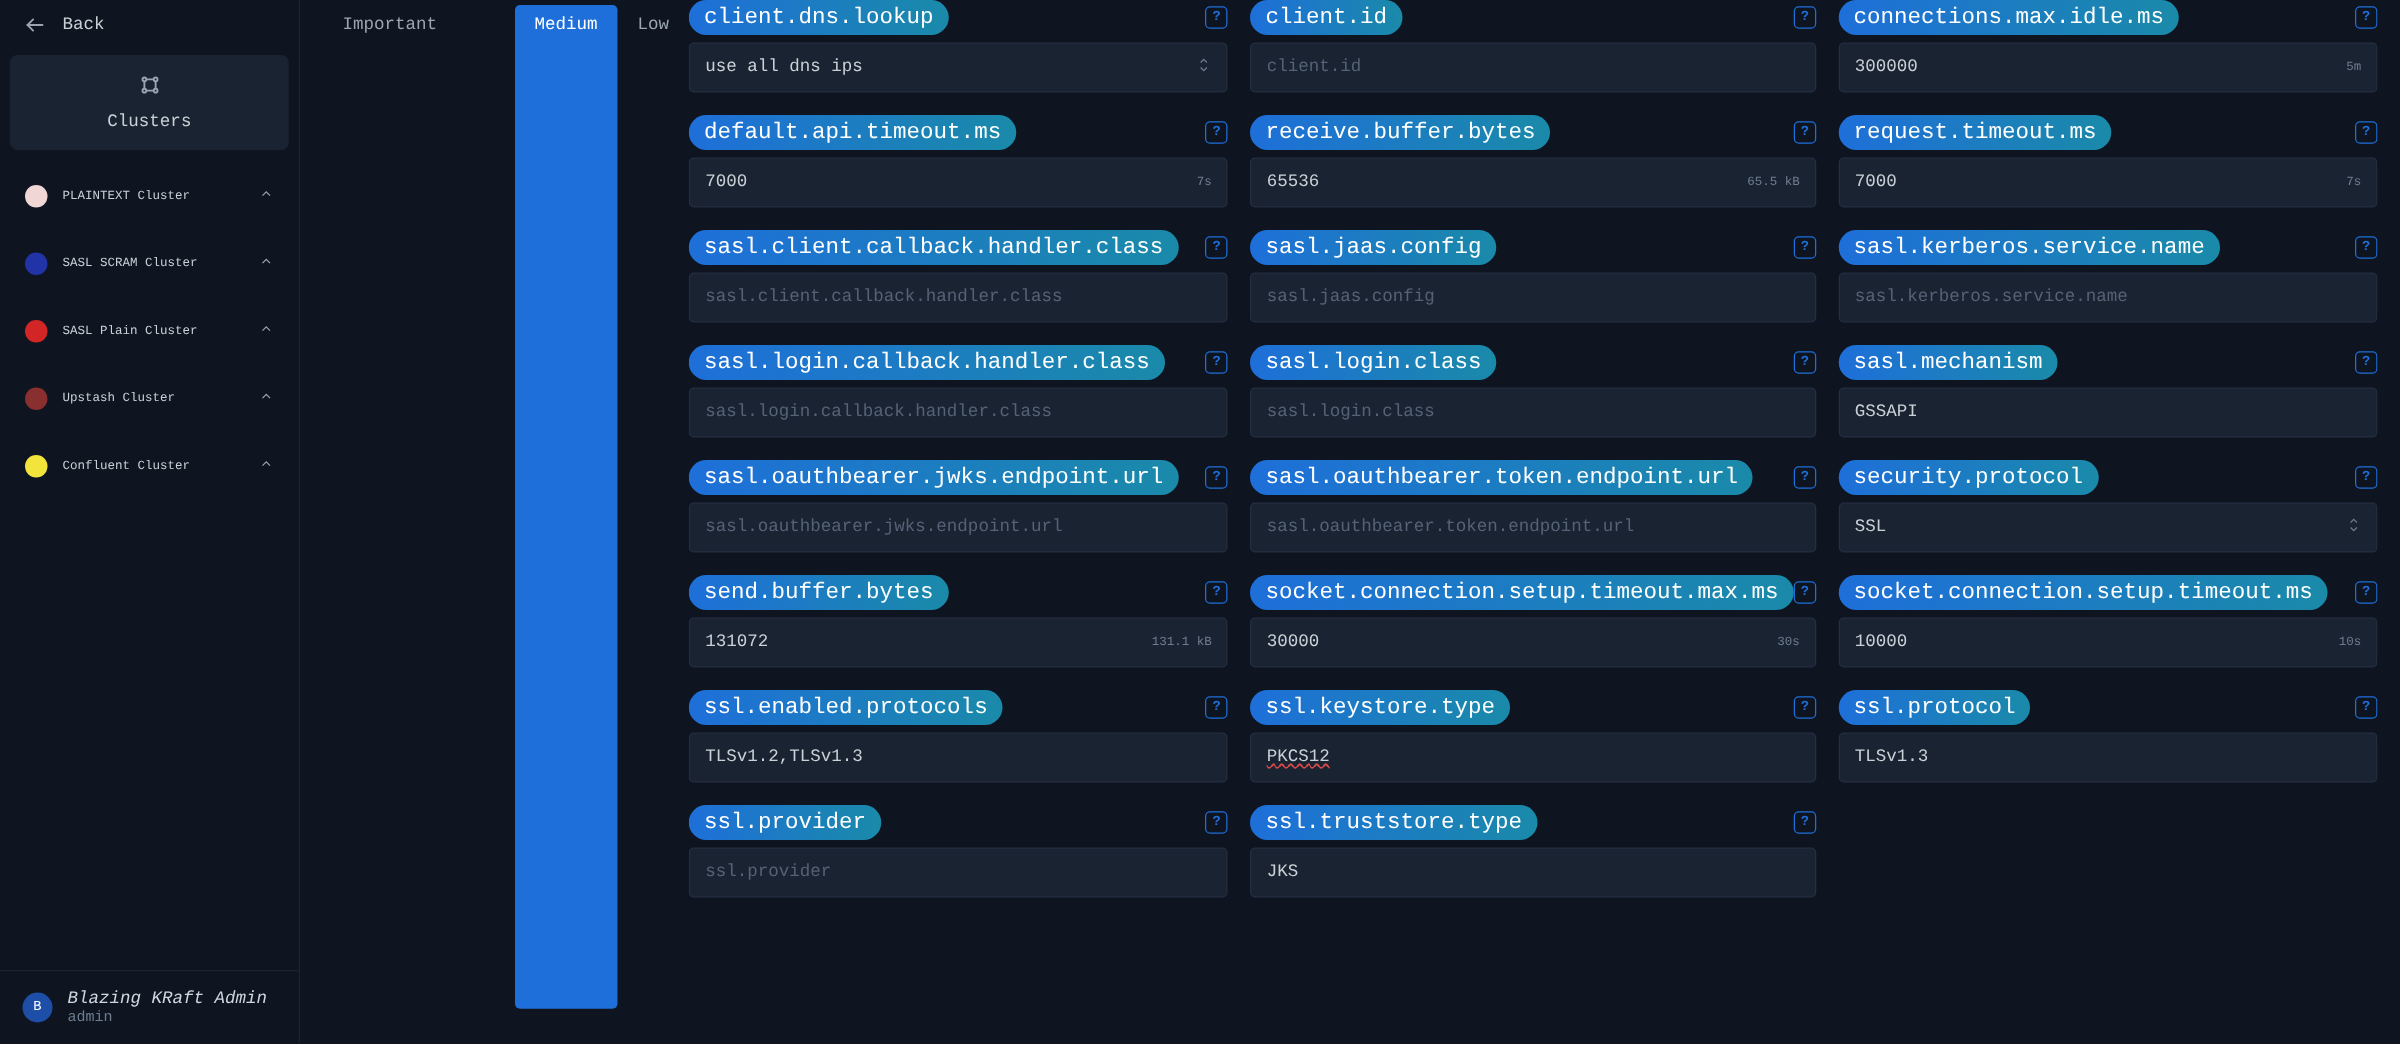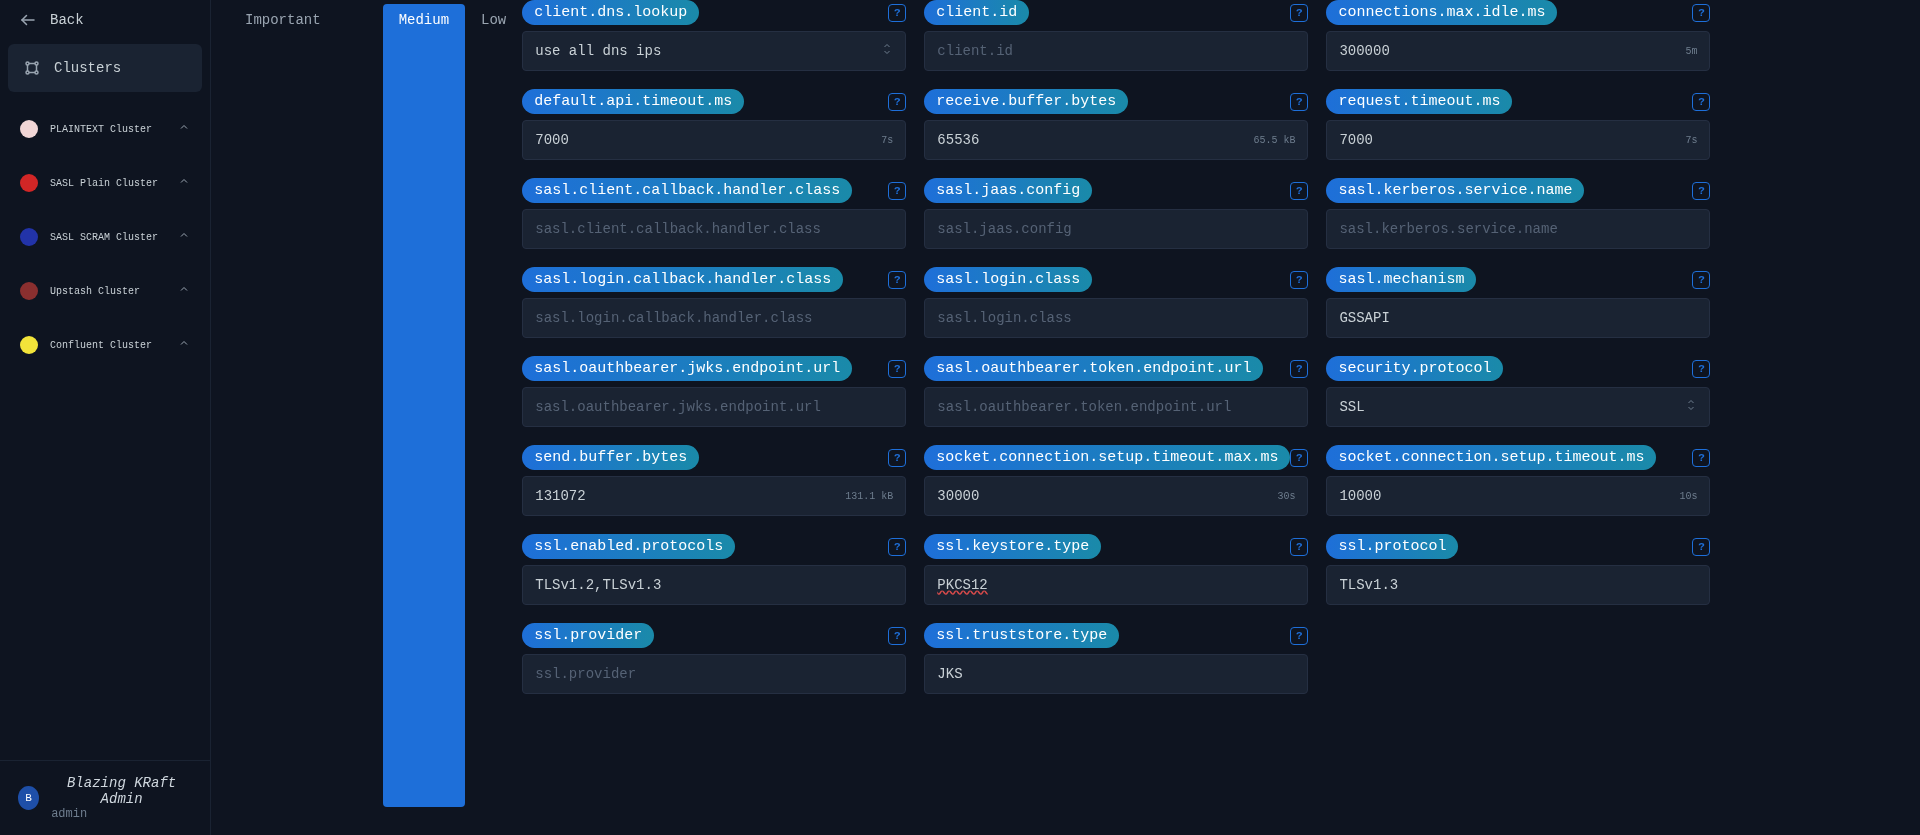--- a/index.html
+++ b/index.html
@@ -11,21 +11,21 @@
   background: #0e1420;
   color: #c9d1d6;
   font-family: 'Consolas', 'Monaco', 'Courier New', monospace;
   font-size: 14px;
   width: 1920px;
   height: 835px;
   display: flex;
   overflow: hidden;
 }
 .sidebar {
-  width: 211px;
+  width: 240px;
   background: #0e1420;
   border-right: 1px solid #1a2332;
   display: flex;
   flex-direction: column;
 }
 .back-row {
   display: flex;
   align-items: center;
   gap: 12px;
   padding: 10px 18px;
@@ -36,24 +36,25 @@
   height: 20px;
   display: inline-flex;
   align-items: center;
   justify-content: center;
   color: #9aa5b1;
 }
 .sidebar-section {
   display: flex;
   align-items: center;
   gap: 12px;
-  padding: 14px 14px;
+  padding: 14px 2px;
   background: #1a2332;
   margin: 4px 8px;
   border-radius: 6px;
+  flex-direction: column;
 }
 .icon-small {
   width: 20px;
   height: 20px;
   display: inline-flex;
   align-items: center;
   justify-content: center;
   color: #9aa5b1;
 }
 .cluster-list {
@@ -146,21 +147,21 @@
 .card-header {
   display: flex;
   align-items: center;
   justify-content: space-between;
 }
 .pill {
   background: linear-gradient(90deg, #1e6fd9, #1a8aa9);
   color: #fff;
   padding: 4px 12px;
   border-radius: 14px;
-  font-size: 15px;
+  font-size: 18px;
   font-weight: 500;
 }
 .help-icon {
   width: 18px;
   height: 18px;
   border: 1.5px solid #1e6fd9;
   border-radius: 4px;
   display: flex;
   align-items: center;
   justify-content: center;
@@ -239,31 +240,31 @@
       <div class="cluster-item">
     <span class="cluster-dot" style="background:#f1d6d6"></span>
     <span class="cluster-label">PLAINTEXT Cluster</span>
     <span class="chev">
       <svg width="12" height="12" viewBox="0 0 24 24" fill="none" stroke="currentColor" stroke-width="2">
             <polyline points="18 15 12 9 6 15"></polyline>
           </svg>
     </span>
       </div>
       <div class="cluster-item">
-    <span class="cluster-dot" style="background:#d22626"></span>
-    <span class="cluster-label">SASL Plain Cluster</span>
+    <span class="cluster-dot" style="background:#2233a8"></span>
+    <span class="cluster-label">SASL SCRAM Cluster</span>
     <span class="chev">
       <svg width="12" height="12" viewBox="0 0 24 24" fill="none" stroke="currentColor" stroke-width="2">
             <polyline points="18 15 12 9 6 15"></polyline>
           </svg>
     </span>
       </div>
       <div class="cluster-item">
-    <span class="cluster-dot" style="background:#2233a8"></span>
-    <span class="cluster-label">SASL SCRAM Cluster</span>
+    <span class="cluster-dot" style="background:#d22626"></span>
+    <span class="cluster-label">SASL Plain Cluster</span>
     <span class="chev">
       <svg width="12" height="12" viewBox="0 0 24 24" fill="none" stroke="currentColor" stroke-width="2">
             <polyline points="18 15 12 9 6 15"></polyline>
           </svg>
     </span>
       </div>
       <div class="cluster-item">
     <span class="cluster-dot" style="background:#8a2f2f"></span>
     <span class="cluster-label">Upstash Cluster</span>
     <span class="chev">

